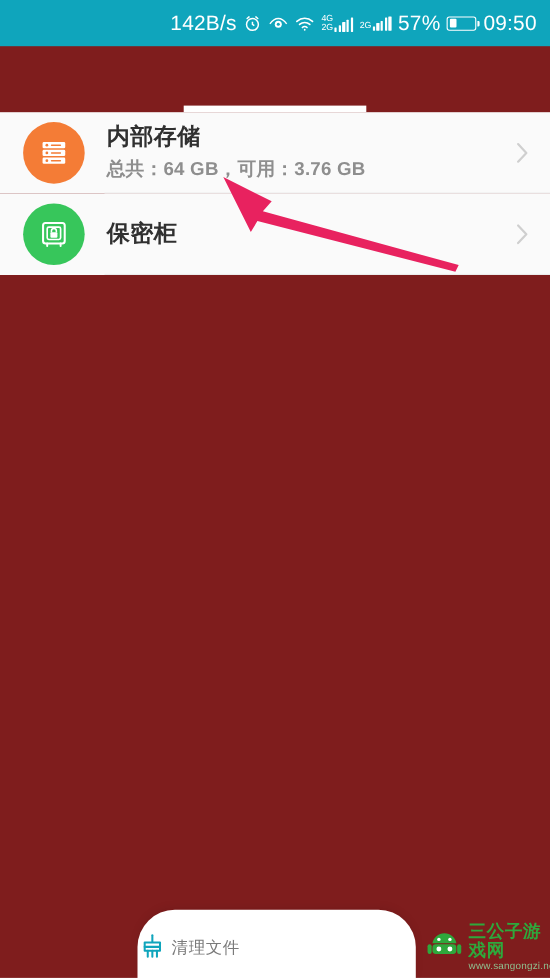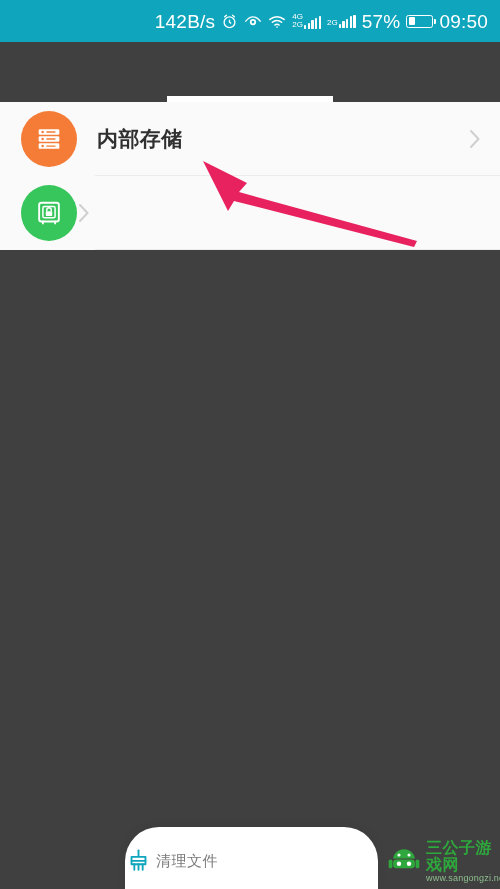--- a/index.html
+++ b/index.html
@@ -5,21 +5,21 @@
   * { margin:0; padding:0; box-sizing:border-box; }
   html, body {
     width:500px; height:889px;
     font-family:"Liberation Sans","DejaVu Sans",sans-serif;
     background:#FAFAFA;
     overflow:hidden;
   }
   #screen {
     position:relative;
     width:500px; height:889px;
-    background:#404040;
+    background:#7f1d1d;
   }
 
   
   .statusbar{
     position:absolute; top:0; left:0;
     width:500px; height:42px;
     background:#0FA5BC;
     display:flex; align-items:center; justify-content:flex-end;
     padding-right:12px;
     gap:6px;
@@ -207,38 +207,42 @@
           <circle cx="9.2" cy="8.5" r="1.35" fill="#F47C36"></circle>
           <circle cx="9.2" cy="16" r="1.35" fill="#F47C36"></circle>
           <circle cx="9.2" cy="23.5" r="1.35" fill="#F47C36"></circle>
           <rect x="13" y="7.8" width="10" height="1.5" rx=".7" fill="#F47C36"></rect>
           <rect x="13" y="15.3" width="10" height="1.5" rx=".7" fill="#F47C36"></rect>
           <rect x="13" y="22.8" width="10" height="1.5" rx=".7" fill="#F47C36"></rect>
         </svg>
       </div>
       <div class="row-text">
         <div class="row-title">内部存储</div>
+        <div class="row-sub">总共：64 GB，可用：3.76 GB</div>
       </div>
       <div class="chev">
         <svg width="14" height="24" viewBox="0 0 14 24" fill="none" stroke="#CFCFCF" stroke-width="2" stroke-linecap="round" stroke-linejoin="round">
           <path d="M3 4 L10.5 12 L3 20"></path>
         </svg>
       </div>
       <div class="divider"></div>
     </div>
 
     <div class="row">
       <div class="circle green">
         <svg width="30" height="30" viewBox="0 0 32 32" fill="none">
           <rect x="5.5" y="5" width="21" height="20" rx="2.4" stroke="#fff" stroke-width="2"></rect>
           <rect x="9.5" y="9" width="13" height="12" rx="1.6" stroke="#fff" stroke-width="1.6"></rect>
           <path d="M13.6 14.3v-1.5a2.4 2.4 0 0 1 4.8 0v1.5" stroke="#fff" stroke-width="1.5"></path>
           <rect x="12.6" y="14.1" width="6.8" height="5.2" rx="1" fill="#fff"></rect>
           <path d="M9.5 25v2.3M22.5 25v2.3" stroke="#fff" stroke-width="1.9" stroke-linecap="round"></path>
         </svg>
+      </div>
+      <div class="row-text">
+        <div class="row-title only">保密柜</div>
       </div>
       <div class="chev">
         <svg width="14" height="24" viewBox="0 0 14 24" fill="none" stroke="#CFCFCF" stroke-width="2" stroke-linecap="round" stroke-linejoin="round">
           <path d="M3 4 L10.5 12 L3 20"></path>
         </svg>
       </div>
       <div class="divider"></div>
     </div>
 
   </div>

